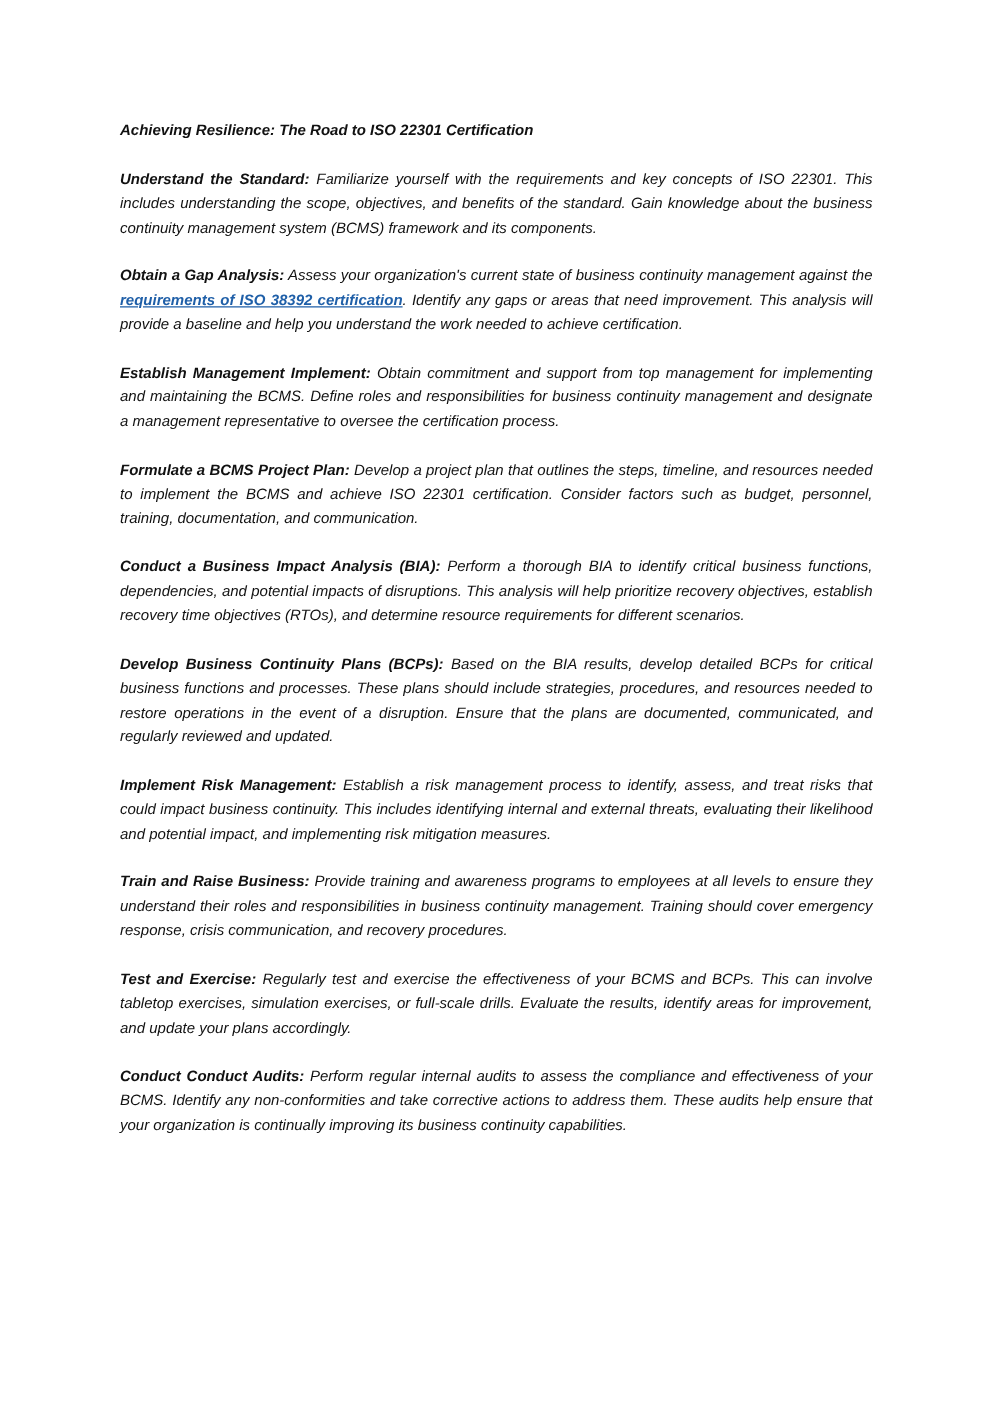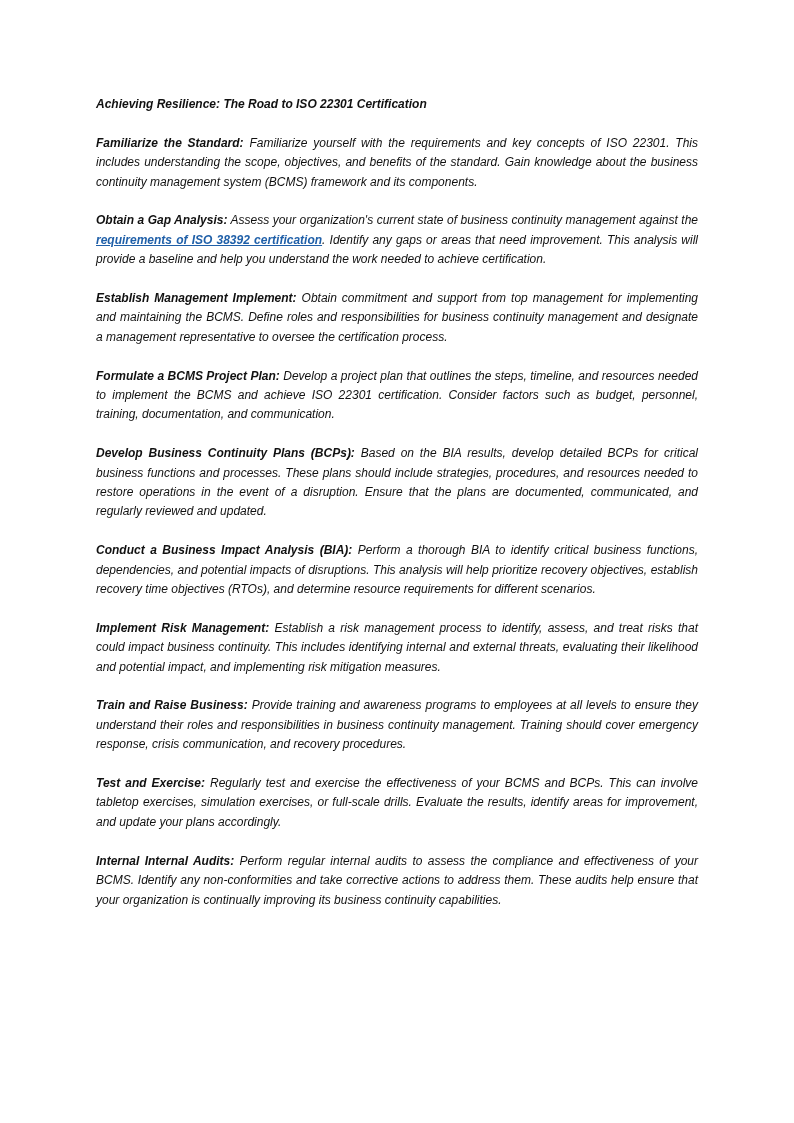--- a/index.html
+++ b/index.html
@@ -13,32 +13,32 @@
   p { margin: 0 0 19.4px 0; text-align: justify; }
   .lead { font-weight: bold; }
   a.link { color: #1f5fa8; font-weight: bold; text-decoration: underline; }
 </style>
 </head>
 <body>
 
 <div class="page">
   <div class="title">Achieving Resilience: The Road to ISO 22301 Certification</div>
 
-  <p><span class="lead">Familiarize the Standard:</span><span> Familiarize yourself with the requirements and key concepts of ISO 22301. This includes understanding the scope, objectives, and benefits of the standard. Gain knowledge about the business continuity management system (BCMS) framework and its components.</span></p>
+  <p><span class="lead">Understand the Standard:</span><span> Familiarize yourself with the requirements and key concepts of ISO 22301. This includes understanding the scope, objectives, and benefits of the standard. Gain knowledge about the business continuity management system (BCMS) framework and its components.</span></p>
 
   <p><span class="lead">Obtain a Gap Analysis:</span><span> Assess your organization's current state of business continuity management against the </span><a class="link">requirements of ISO 38392 certification</a><span>. Identify any gaps or areas that need improvement. This analysis will provide a baseline and help you understand the work needed to achieve certification.</span></p>
 
   <p><span class="lead">Establish Management Implement:</span><span> Obtain commitment and support from top management for implementing and maintaining the BCMS. Define roles and responsibilities for business continuity management and designate a management representative to oversee the certification process.</span></p>
 
   <p><span class="lead">Formulate a BCMS Project Plan:</span><span> Develop a project plan that outlines the steps, timeline, and resources needed to implement the BCMS and achieve ISO 22301 certification. Consider factors such as budget, personnel, training, documentation, and communication.</span></p>
 
+  <p><span class="lead">Conduct a Business Impact Analysis (BIA):</span><span> Perform a thorough BIA to identify critical business functions, dependencies, and potential impacts of disruptions. This analysis will help prioritize recovery objectives, establish recovery time objectives (RTOs), and determine resource requirements for different scenarios.</span></p>
+
   <p><span class="lead">Develop Business Continuity Plans (BCPs):</span><span> Based on the BIA results, develop detailed BCPs for critical business functions and processes. These plans should include strategies, procedures, and resources needed to restore operations in the event of a disruption. Ensure that the plans are documented, communicated, and regularly reviewed and updated.</span></p>
-
-  <p><span class="lead">Conduct a Business Impact Analysis (BIA):</span><span> Perform a thorough BIA to identify critical business functions, dependencies, and potential impacts of disruptions. This analysis will help prioritize recovery objectives, establish recovery time objectives (RTOs), and determine resource requirements for different scenarios.</span></p>
 
   <p><span class="lead">Implement Risk Management:</span><span> Establish a risk management process to identify, assess, and treat risks that could impact business continuity. This includes identifying internal and external threats, evaluating their likelihood and potential impact, and implementing risk mitigation measures.</span></p>
 
   <p><span class="lead">Train and Raise Business:</span><span> Provide training and awareness programs to employees at all levels to ensure they understand their roles and responsibilities in business continuity management. Training should cover emergency response, crisis communication, and recovery procedures.</span></p>
 
   <p><span class="lead">Test and Exercise:</span><span> Regularly test and exercise the effectiveness of your BCMS and BCPs. This can involve tabletop exercises, simulation exercises, or full-scale drills. Evaluate the results, identify areas for improvement, and update your plans accordingly.</span></p>
 
-  <p><span class="lead">Internal Internal Audits:</span><span> Perform regular internal audits to assess the compliance and effectiveness of your BCMS. Identify any non-conformities and take corrective actions to address them. These audits help ensure that your organization is continually improving its business continuity capabilities.</span></p>
+  <p><span class="lead">Conduct Conduct Audits:</span><span> Perform regular internal audits to assess the compliance and effectiveness of your BCMS. Identify any non-conformities and take corrective actions to address them. These audits help ensure that your organization is continually improving its business continuity capabilities.</span></p>
 </div>
 
 </body></html>

